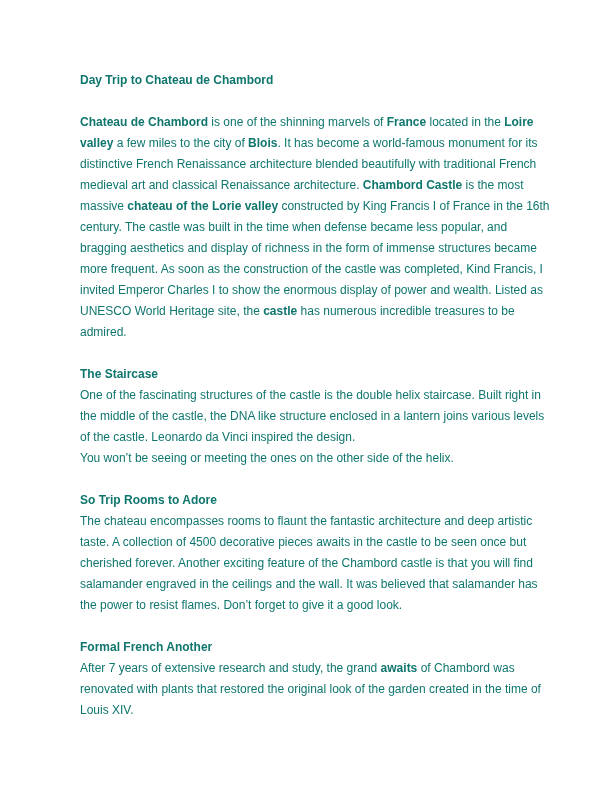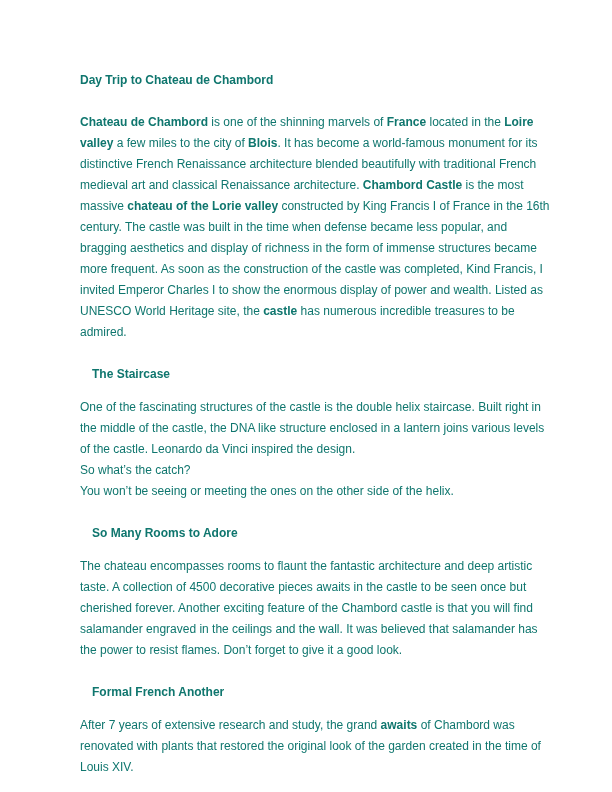--- a/index.html
+++ b/index.html
@@ -5,43 +5,42 @@
   html, body { margin: 0; padding: 0; background: #ffffff; }
   body { width: 612px; height: 792px; position: relative; overflow: hidden; }
   .page {
     position: absolute; left: 80px; top: 70px; width: 470px;
     font-family: Liberation Sans, sans-serif;
     font-size: 12px; color: #0f766e; line-height: 21px;
   }
   .title { font-weight: bold; margin: 0 0 21px 0; }
   p { margin: 0; }
   .para { margin-bottom: 21px; }
-  h2 { font-size: 12px; font-weight: bold; margin: 12px; line-height: 21px; }
+  h2 { font-size: 12px; font-weight: bold; margin: 0; line-height: 21px; }
   b { font-weight: bold; }
   .section { margin-bottom: 21px; }
 </style>
 </head>
 <body>
 
 <div class="page">
   <p class="title">Day Trip to Chateau de Chambord</p>
 
   <p class="para">
     <b>Chateau de Chambord</b><span> is one of the shinning marvels of </span><b>France</b><span> located in the </span><b>Loire valley</b><span> a few miles to the city of </span><b>Blois</b><span>. It has become a world-famous monument for its distinctive French Renaissance architecture blended beautifully with traditional French medieval art and classical Renaissance architecture. </span><b>Chambord Castle</b><span> is the most massive </span><b>chateau of the Lorie valley</b><span> constructed by King Francis I of France in the 16th century. The castle was built in the time when defense became less popular, and bragging aesthetics and display of richness in the form of immense structures became more frequent. As soon as the construction of the castle was completed, Kind Francis, I invited Emperor Charles I to show the enormous display of power and wealth. Listed as UNESCO World Heritage site, the </span><b>castle</b><span> has numerous incredible treasures to be admired.</span>
   </p>
 
   <div class="section">
     <h2>The Staircase</h2>
     <p>One of the fascinating structures of the castle is the double helix staircase. Built right in the middle of the castle, the DNA like structure enclosed in a lantern joins various levels of the castle. Leonardo da Vinci inspired the design.</p>
-    <p>So what’s the catch?</p>
     <p>You won’t be seeing or meeting the ones on the other side of the helix.</p>
   </div>
 
   <div class="section">
-    <h2>So Many Rooms to Adore</h2>
+    <h2>So Trip Rooms to Adore</h2>
     <p>The chateau encompasses rooms to flaunt the fantastic architecture and deep artistic taste. A collection of 4500 decorative pieces awaits in the castle to be seen once but cherished forever. Another exciting feature of the Chambord castle is that you will find salamander engraved in the ceilings and the wall. It was believed that salamander has the power to resist flames. Don’t forget to give it a good look.</p>
   </div>
 
   <div class="section">
     <h2>Formal French Another</h2>
     <p><span>After 7 years of extensive research and study, the grand </span><b>awaits</b><span> of Chambord was renovated with plants that restored the original look of the garden created in the time of Louis XIV.</span></p>
   </div>
 </div>
 
 </body></html>

